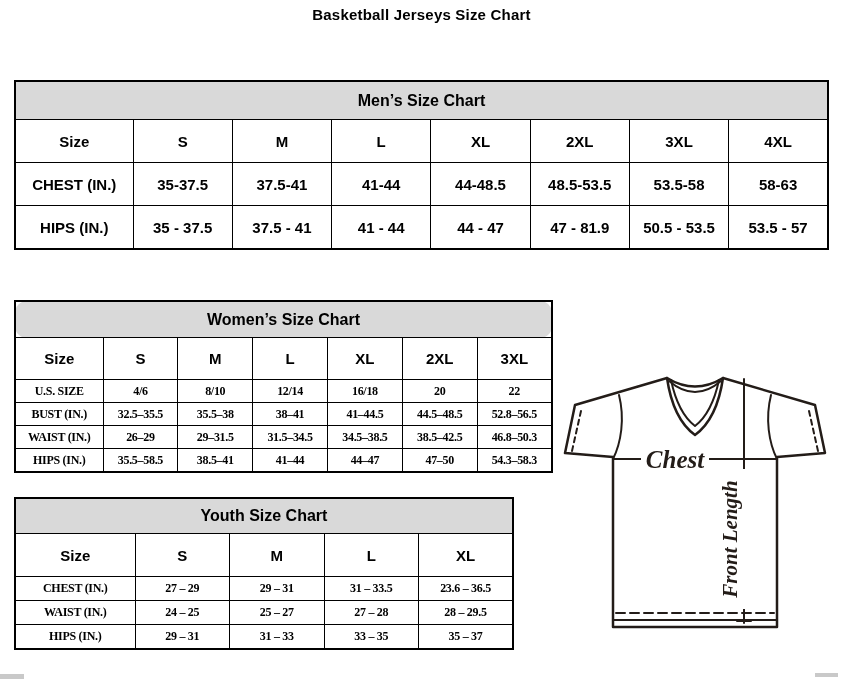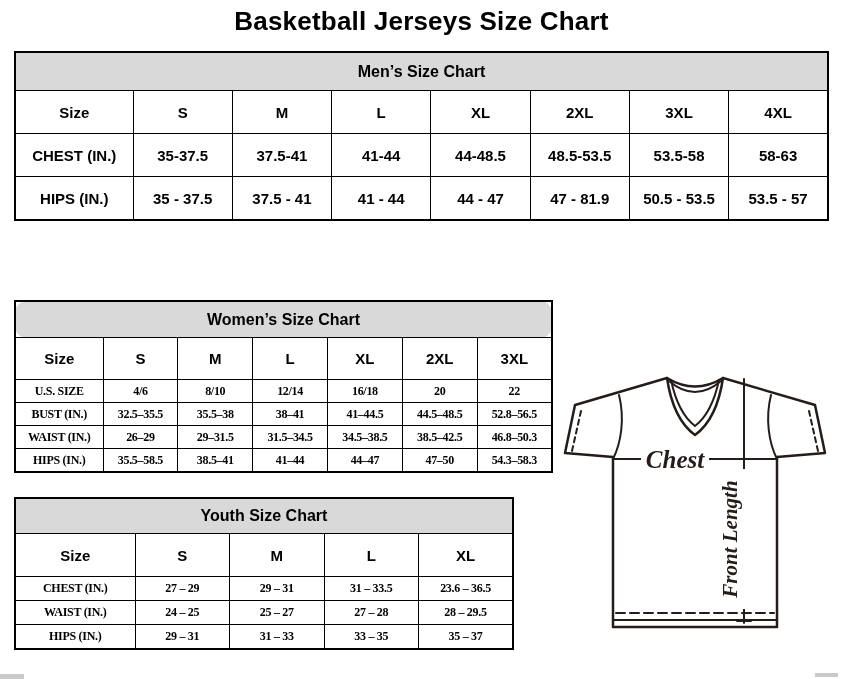--- a/index.html
+++ b/index.html
@@ -1,26 +1,26 @@
 <!DOCTYPE html>
 <html><head>
 <meta charset="utf-8">
 <style>
   html,body{margin:0;padding:0;background:#fff;}
   .page{position:relative;width:843px;height:679px;background:#fff;overflow:hidden;
         font-family:"Liberation Sans",sans-serif;color:#000;}
   .page-title{position:absolute;top:6px;left:0;width:100%;text-align:center;
-        font-size:26px;font-weight:bold;margin:0;letter-spacing:0.2px;}
+        font-size:15px;font-weight:bold;margin:0;letter-spacing:0.2px;}
   table{border-collapse:collapse;table-layout:fixed;position:absolute;background:#fff;
         border:2px solid #000;}
   th,td{border:1.5px solid #000;text-align:center;vertical-align:middle;
         font-weight:bold;color:#000;padding:0;overflow:hidden;}
   .chart-title{background:#d9d9d9;font-size:16px;}
   
-  #mens{left:14px;top:51px;width:815px;}
+  #mens{left:14px;top:80px;width:815px;}
   #mens .chart-title{height:37px;}
   #mens .size-row th{height:42px;font-size:15px;}
   #mens .data-row th,#mens .data-row td{height:42px;font-size:15px;}
   
   #womens{left:14px;top:300px;width:539px;}
   #womens .chart-title{height:35px;border-radius:12px;}
   #womens .size-row th{height:41px;font-size:15px;}
   #womens .data-row th,#womens .data-row td{height:22px;font-size:12px;
         font-family:"Liberation Serif",serif;letter-spacing:-0.3px;}
   

